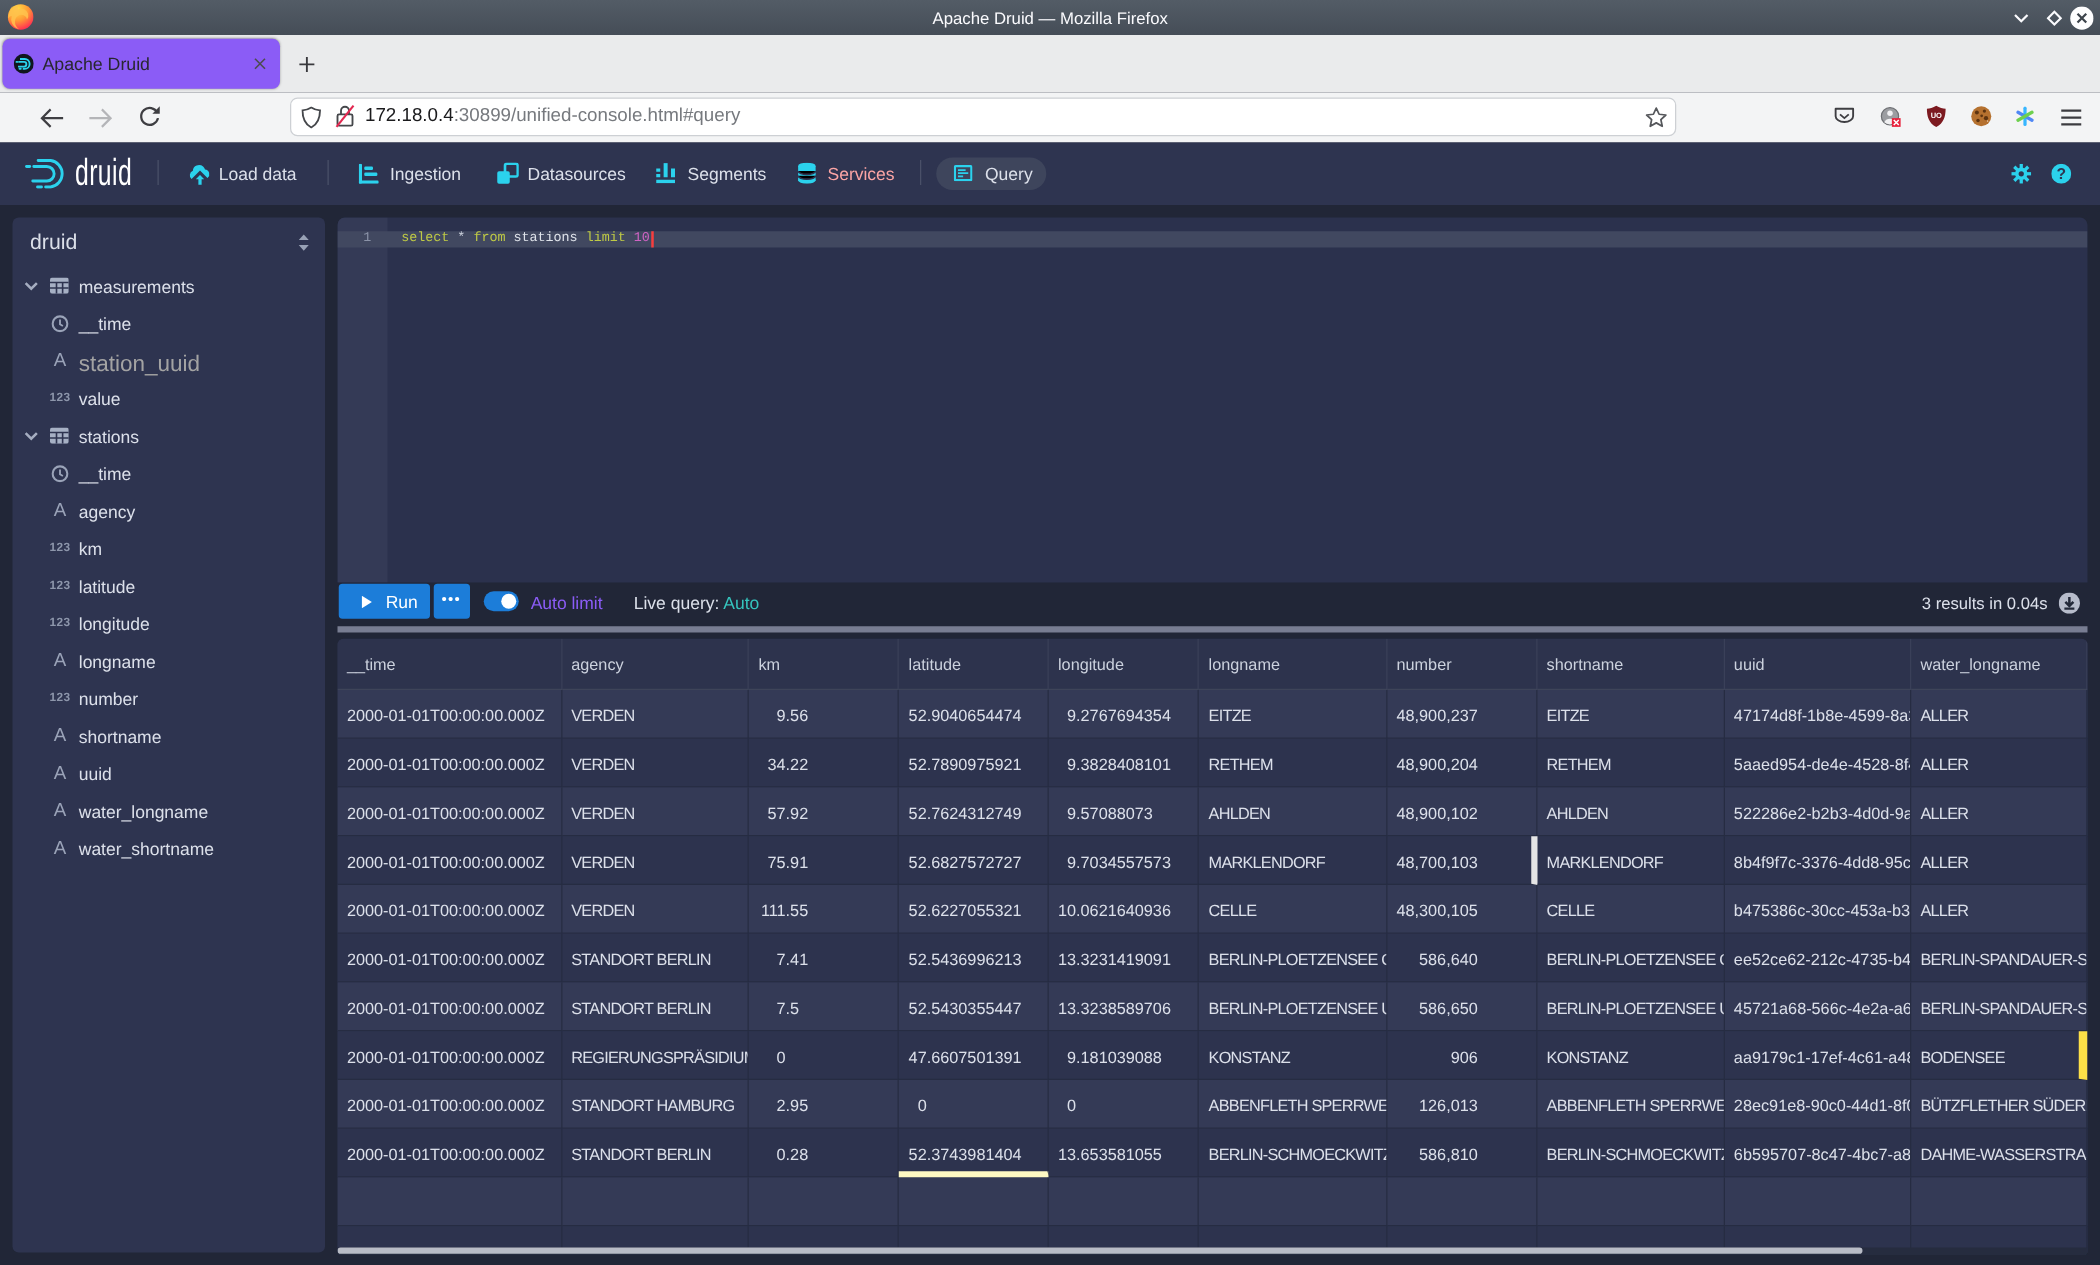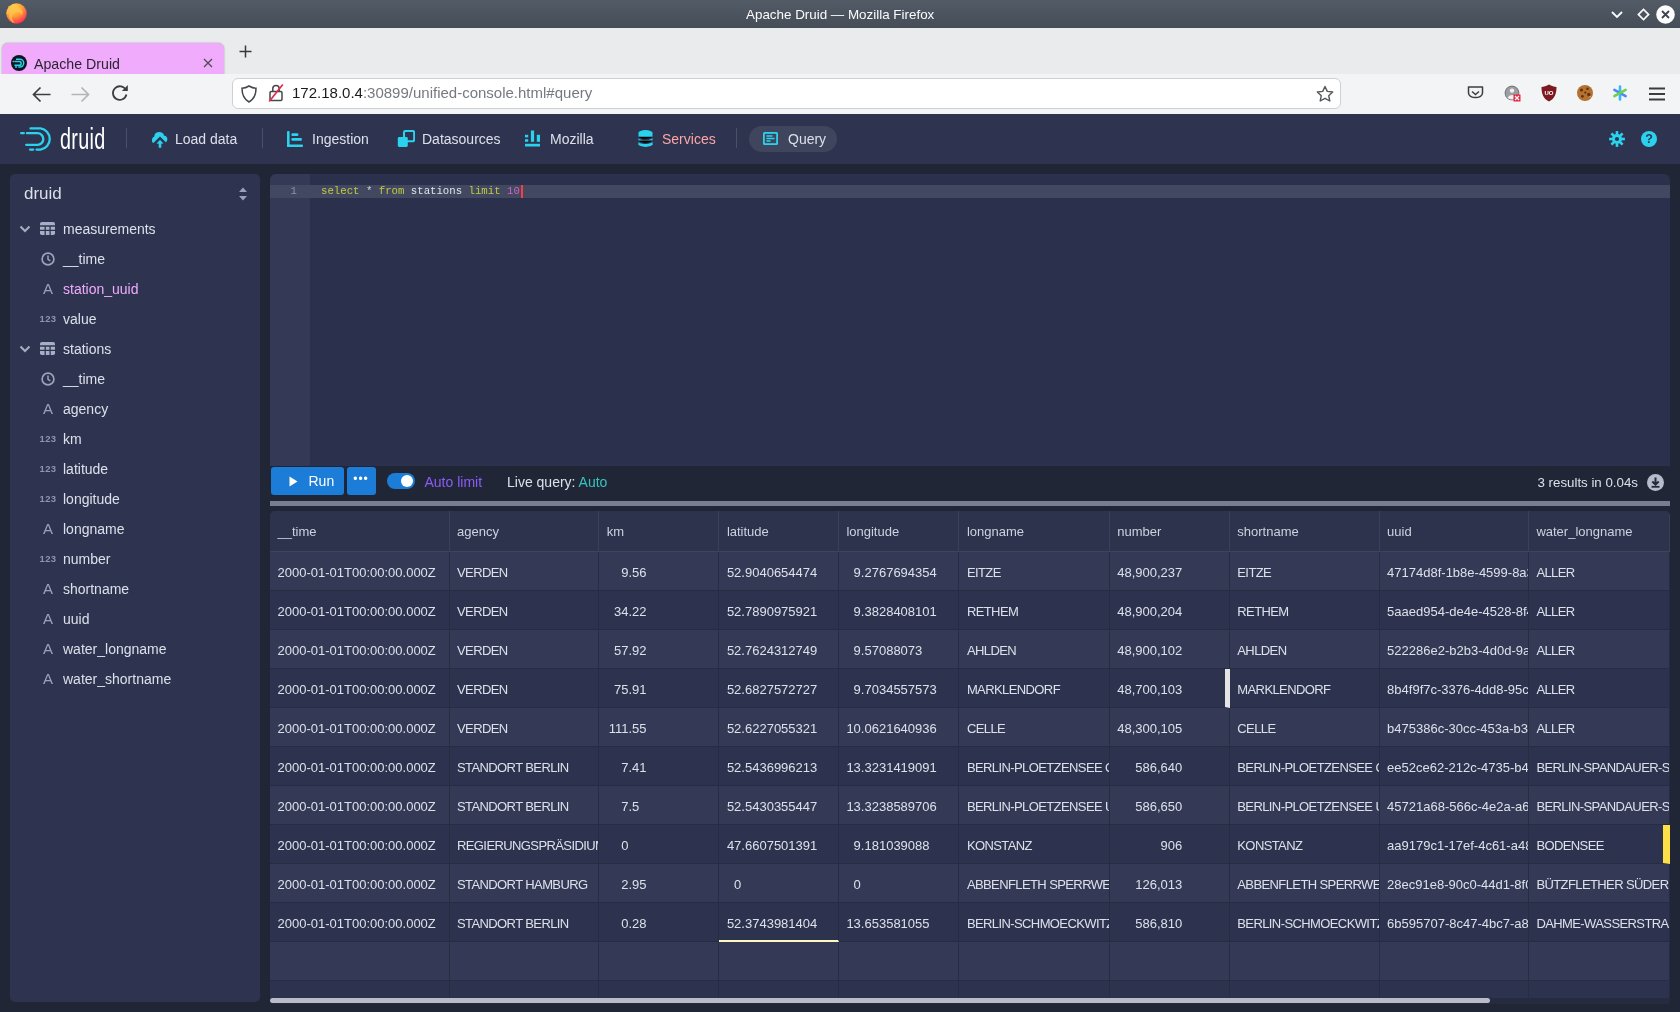--- a/index.html
+++ b/index.html
@@ -27,21 +27,21 @@
     </svg>
  <svg class="abs" style="left:1637px;top:8px" width="13" height="13" viewBox="0 0 13 13">
       <rect x="2.9" y="2.9" width="7.2" height="7.2" transform="rotate(45 6.5 6.5)" stroke="#fbfbfe" stroke-width="1.7" fill="none"></rect>
     </svg>
  <svg class="abs" style="left:1656px;top:4.5px" width="19" height="19" viewBox="0 0 19 19">
       <circle cx="9.5" cy="9.5" r="9.3" fill="#fdfdfe"></circle>
       <path d="M6 6 L13 13 M13 6 L6 13" stroke="#3c434b" stroke-width="1.8"></path>
     </svg>
 </div>
 <div class="abs" style="left:0;top:28px;width:1680px;height:46px;background:#eaebec">
- <div class="abs" style="left:2px;top:15px;width:222px;height:40px;background:#f0abfc;border-radius:6px;box-shadow:0 0 2px rgba(0,0,0,0.35)">
+ <div class="abs" style="left:2px;top:3px;width:222px;height:40px;background:#8b5cf6;border-radius:6px;box-shadow:0 0 2px rgba(0,0,0,0.35)">
   <svg class="abs" style="left:9px;top:12px" width="16" height="16" viewBox="0 0 16 16">
    <circle cx="8" cy="8" r="8" fill="#10161f"></circle>
    <g stroke="#2bd2ed" stroke-width="1.5" fill="none">
     <path d="M5 4.2 H8.8 A3.9 3.9 0 0 1 8.8 12 H7.2"></path>
     <path d="M3.6 6.5 H8.2 A1.9 1.9 0 0 1 8.2 10.3 H3.4"></path>
     <path d="M2.2 6.5 H2.8 M4.6 12 H5.6" stroke-linecap="round"></path>
    </g>
   </svg>
   <div class="abs" style="left:32px;top:12.5px;font-size:14.2px;color:#28272f">Apache Druid</div>
   <svg class="abs" style="left:200px;top:14px" width="12" height="12" viewBox="0 0 12 12">
@@ -148,21 +148,21 @@
  <div class="abs" style="left:422px;top:17px;font-size:14px;color:#dce0ea">Datasources</div>
  <svg class="abs" style="left:524px;top:16px" width="17" height="17" viewBox="0 0 17 17">
       <g fill="#2bd2ed">
         <rect x="1" y="9.2" width="3.2" height="2.6"></rect>
         <rect x="1" y="4.8" width="3.2" height="2.6"></rect>
         <rect x="6.9" y="0.5" width="3.2" height="11.3"></rect>
         <rect x="12.8" y="4.8" width="3.2" height="7"></rect>
         <rect x="1" y="13.8" width="15" height="2.7"></rect>
       </g>
     </svg>
- <div class="abs" style="left:550px;top:17px;font-size:14px;color:#dce0ea">Mozilla</div>
+ <div class="abs" style="left:550px;top:17px;font-size:14px;color:#dce0ea">Segments</div>
  <svg class="abs" style="left:638px;top:16px" width="15" height="17" viewBox="0 0 15 17">
       <g fill="#2bd2ed">
         <ellipse cx="7.5" cy="2.8" rx="7" ry="2.7"></ellipse>
         <path d="M0.5 2.8 H14.5 V14.2 H0.5 Z"></path>
         <ellipse cx="7.5" cy="14.2" rx="7" ry="2.7"></ellipse>
       </g>
       <g stroke="#2e3450" stroke-width="1.3">
         <path d="M0.5 6.8 A 7 2.7 0 0 0 14.5 6.8"></path>
         <path d="M0.5 10.6 A 7 2.7 0 0 0 14.5 10.6"></path>
       </g>
@@ -211,21 +211,21 @@
         <path d="M0 4 H15 M5.2 4 V13 M10.1 4 V13 M0 8.4 H15"></path>
       </g>
     </svg>
  <div class="abs" style="left:53px;top:47px;font-size:14px;color:#dce0ea">measurements</div>
  <svg class="abs" style="left:31px;top:78px" width="14" height="14" viewBox="0 0 14 14">
       <circle cx="7" cy="7" r="5.9" stroke="#9aa3b8" stroke-width="1.7" fill="none"></circle>
       <path d="M7 3.6 V7.4 L9.3 8.8" stroke="#9aa3b8" stroke-width="1.5" fill="none"></path>
     </svg>
  <div class="abs" style="left:53px;top:77px;font-size:14px;color:#dce0ea">__time</div>
  <div class="abs" style="left:30px;top:106px;width:16px;text-align:center;font-size:15px;color:#9aa3b8">A</div>
- <div class="abs" style="left:53px;top:107px;font-size:14px;color:#f0abfc">station_uuid</div>
+ <div class="abs" style="left:53px;top:107px;font-size:18px;color:#a3a3a3">station_uuid</div>
  <div class="abs" style="left:29px;top:139px;width:18px;text-align:center;font-size:9.5px;font-weight:bold;letter-spacing:0.3px;color:#8d96ab">123</div>
  <div class="abs" style="left:53px;top:137px;font-size:14px;color:#dce0ea">value</div>
  <svg class="abs" style="left:9px;top:171px" width="12" height="8" viewBox="0 0 12 8">
       <path d="M1.5 1.5 L6 6 L10.5 1.5" stroke="#a5adc0" stroke-width="2" fill="none"></path>
     </svg>
  <svg class="abs" style="left:30px;top:168px" width="15" height="13" viewBox="0 0 15 13">
       <rect x="0" y="0" width="15" height="13" rx="1.8" fill="#a6b0c4"></rect>
       <g stroke="#2e3450" stroke-width="1.3">
         <path d="M0 4 H15 M5.2 4 V13 M10.1 4 V13 M0 8.4 H15"></path>
       </g>
@@ -402,21 +402,21 @@
   <div class="abs" style="left:689.4px;top:0;width:150.3px;height:39px;border-right:1px solid #262c42;border-bottom:1px solid #262c42;padding:12.5px 0 0 7.5px;white-space:nowrap;overflow:hidden"><span style="letter-spacing:-0.6px">ABBENFLETH SPERRWERK AP</span></div>
   <div class="abs" style="left:839.7px;top:0;width:120.1px;height:39px;border-right:1px solid #262c42;border-bottom:1px solid #262c42;padding:12.5px 0 0 7.5px;white-space:nowrap;overflow:hidden"><span style="display:inline-block;width:65.04px;text-align:right">126,013</span></div>
   <div class="abs" style="left:959.8px;top:0;width:149.8px;height:39px;border-right:1px solid #262c42;border-bottom:1px solid #262c42;padding:12.5px 0 0 7.5px;white-space:nowrap;overflow:hidden"><span style="letter-spacing:-0.6px">ABBENFLETH SPERRWERK AP</span></div>
   <div class="abs" style="left:1109.6px;top:0;width:149.3px;height:39px;border-right:1px solid #262c42;border-bottom:1px solid #262c42;padding:12.5px 0 0 7.5px;white-space:nowrap;overflow:hidden">28ec91e8-90c0-44d1-8f0a-66778899aabb</div>
   <div class="abs" style="left:1258.9px;top:0;width:141.1px;height:39px;border-right:1px solid #262c42;border-bottom:1px solid #262c42;padding:12.5px 0 0 7.5px;white-space:nowrap;overflow:hidden"><span style="letter-spacing:-0.6px">BÜTZFLETHER SÜDERELBE</span></div>
  </div>
  <div class="abs" style="left:0;top:392.5px;width:1400px;height:39px;background:#2d334e">
   <div class="abs" style="left:0.0px;top:0;width:179.5px;height:39px;border-right:1px solid #262c42;border-bottom:1px solid #262c42;padding:12.5px 0 0 7.5px;white-space:nowrap;overflow:hidden">2000-01-01T00:00:00.000Z</div>
   <div class="abs" style="left:179.5px;top:0;width:149.8px;height:39px;border-right:1px solid #262c42;border-bottom:1px solid #262c42;padding:12.5px 0 0 7.5px;white-space:nowrap;overflow:hidden"><span style="letter-spacing:-0.6px">STANDORT BERLIN</span></div>
   <div class="abs" style="left:329.29999999999995px;top:0;width:120.1px;height:39px;border-right:1px solid #262c42;border-bottom:1px solid #262c42;padding:12.5px 0 0 7.5px;white-space:nowrap;overflow:hidden"><span style="display:inline-block;width:21.69px;text-align:right">0</span>.28</div>
-  <div class="abs" style="left:449.4px;top:0;width:119.5px;height:39px;border-right:1px solid #262c42;border-bottom:2px solid #fef9c3;padding:12.5px 0 0 7.5px;white-space:nowrap;overflow:hidden"><span style="display:inline-block;width:14.46px;text-align:right">52</span>.3743981404</div>
+  <div class="abs" style="left:449.4px;top:0;width:119.5px;height:39px;border-right:1px solid #262c42;border-bottom:5px solid #fef9c3;padding:12.5px 0 0 7.5px;white-space:nowrap;overflow:hidden"><span style="display:inline-block;width:14.46px;text-align:right">52</span>.3743981404</div>
   <div class="abs" style="left:568.9px;top:0;width:120.5px;height:39px;border-right:1px solid #262c42;border-bottom:1px solid #262c42;padding:12.5px 0 0 7.5px;white-space:nowrap;overflow:hidden"><span style="display:inline-block;width:14.46px;text-align:right">13</span>.653581055</div>
   <div class="abs" style="left:689.4px;top:0;width:150.3px;height:39px;border-right:1px solid #262c42;border-bottom:1px solid #262c42;padding:12.5px 0 0 7.5px;white-space:nowrap;overflow:hidden"><span style="letter-spacing:-0.6px">BERLIN-SCHMOECKWITZ WASSERSTAND</span></div>
   <div class="abs" style="left:839.7px;top:0;width:120.1px;height:39px;border-right:1px solid #262c42;border-bottom:1px solid #262c42;padding:12.5px 0 0 7.5px;white-space:nowrap;overflow:hidden"><span style="display:inline-block;width:65.04px;text-align:right">586,810</span></div>
   <div class="abs" style="left:959.8px;top:0;width:149.8px;height:39px;border-right:1px solid #262c42;border-bottom:1px solid #262c42;padding:12.5px 0 0 7.5px;white-space:nowrap;overflow:hidden"><span style="letter-spacing:-0.6px">BERLIN-SCHMOECKWITZ WASSERSTAND</span></div>
   <div class="abs" style="left:1109.6px;top:0;width:149.3px;height:39px;border-right:1px solid #262c42;border-bottom:1px solid #262c42;padding:12.5px 0 0 7.5px;white-space:nowrap;overflow:hidden">6b595707-8c47-4bc7-a8f1-bbccddeeff00</div>
   <div class="abs" style="left:1258.9px;top:0;width:141.1px;height:39px;border-right:1px solid #262c42;border-bottom:1px solid #262c42;padding:12.5px 0 0 7.5px;white-space:nowrap;overflow:hidden"><span style="letter-spacing:-0.6px">DAHME-WASSERSTRASSE</span></div>
  </div>
  <div class="abs" style="left:0;top:431.5px;width:1400px;height:39px;background:#343a56">
   <div class="abs" style="left:0.0px;top:0;width:179.5px;height:39px;border-right:1px solid #262c42;border-bottom:1px solid #262c42"></div>
   <div class="abs" style="left:179.5px;top:0;width:149.8px;height:39px;border-right:1px solid #262c42;border-bottom:1px solid #262c42"></div>

